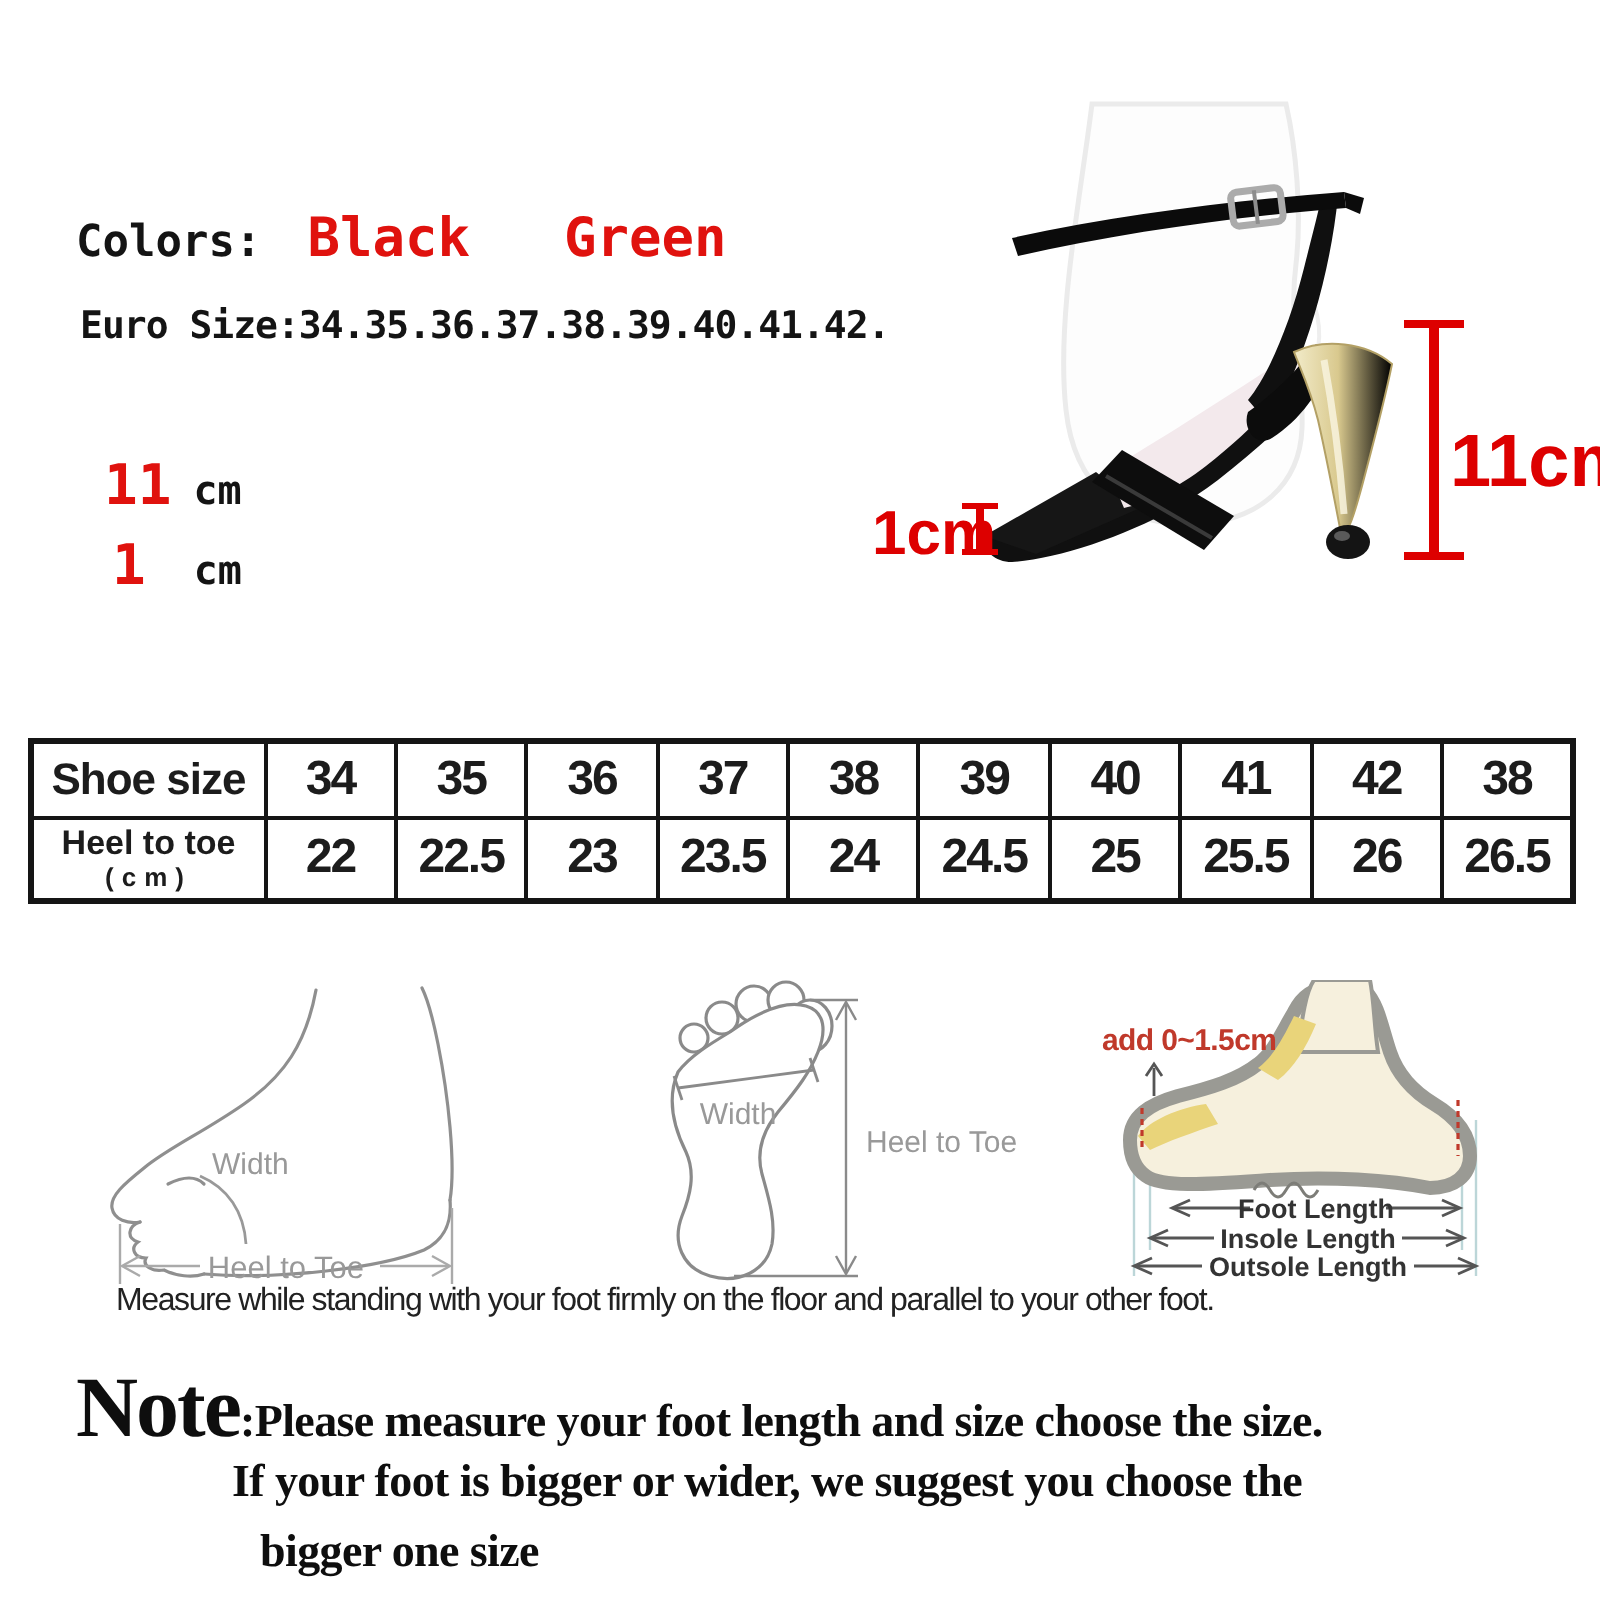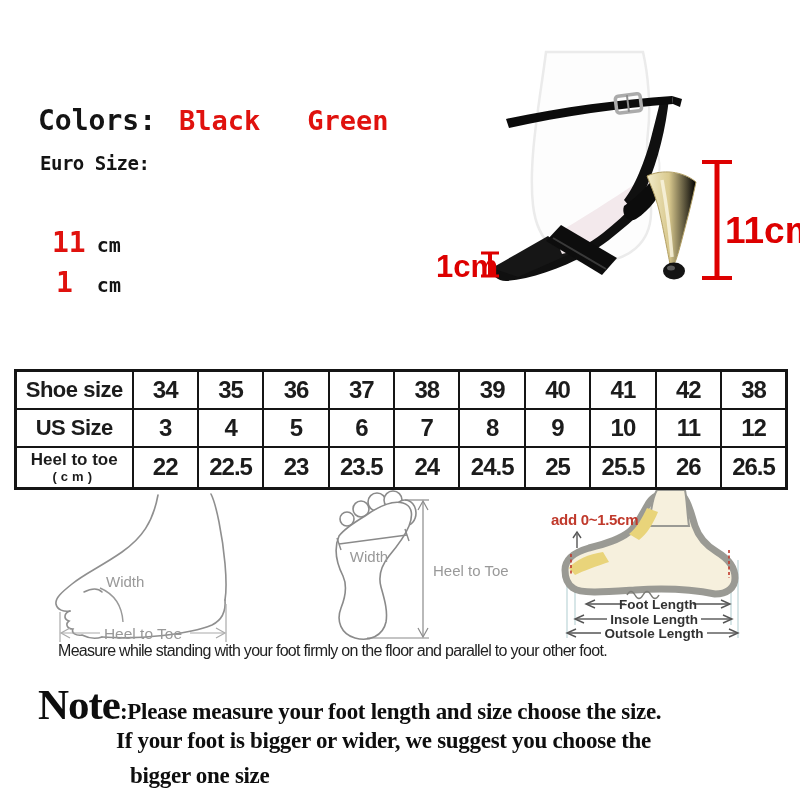--- a/index.html
+++ b/index.html
@@ -1,21 +1,21 @@
 <!DOCTYPE html>
 <html><head>
 <meta charset="utf-8">
 <style>
   html,body{margin:0;padding:0;}
   body{width:800px;height:800px;background:#ffffff;position:relative;overflow:hidden;
        font-family:"Liberation Sans",sans-serif;}
   .abs{position:absolute;}
   .mono{font-family:"DejaVu Sans Mono",monospace;font-weight:bold;color:#141414;}
   .info-line{display:flex;align-items:baseline;white-space:pre;}
-  .lbl22{font-size:28px;}
+  .lbl22{font-size:22px;}
   .lbl19{font-size:19px;letter-spacing:-0.5px;}
   .red-big{color:#e0120e;font-size:27px;font-family:"DejaVu Sans Mono",monospace;font-weight:bold;}
   .red-val{color:#e0120e;font-size:28px;font-family:"DejaVu Sans Mono",monospace;font-weight:bold;}
   .unit20{font-size:20px;}
   
   table.size{border-collapse:collapse;table-layout:fixed;width:774px;background:#fff;}
   table.size th,table.size td{border:2px solid #151515;text-align:center;vertical-align:middle;
     color:#1c1c1c;padding:0;}
   table.size{border:3px solid #151515;}
   th.rowhead{font-size:22px;font-weight:bold;letter-spacing:-0.5px;}
@@ -33,20 +33,21 @@
 <body>
 
 <div class="abs info-line" style="left:38px;top:104px;">
   <span class="mono lbl22">Colors:</span>
   <span class="red-big" style="margin-left:23px;">Black</span>
   <span class="red-big" style="margin-left:47px;">Green</span>
 </div>
 
 <div class="abs info-line" style="left:40px;top:152px;">
   <span class="mono lbl19">Euro Size:</span>
+  <span class="mono lbl19">34.35.36.37.38.39.40.41.42.</span>
 </div>
 
 <div class="abs info-line" style="left:38px;top:226px;">
   <span class="red-val" style="margin-left:14px;">11</span>
   <span class="mono unit20" style="margin-left:11px;">cm</span>
 </div>
 
 <div class="abs info-line" style="left:38px;top:266px;">
   <span class="red-val" style="margin-left:18px;">1</span>
   <span class="mono unit20" style="margin-left:24px;">cm</span>
@@ -128,33 +129,20 @@
     <td class="num">34</td>
     <td class="num">35</td>
     <td class="num">36</td>
     <td class="num">37</td>
     <td class="num">38</td>
     <td class="num">39</td>
     <td class="num">40</td>
     <td class="num">41</td>
     <td class="num">42</td>
     <td class="num">38</td>
-  </tr>
-  <tr style="height:38px;">
-    <th class="rowhead">US Size</th>
-    <td class="num">3</td>
-    <td class="num">4</td>
-    <td class="num">5</td>
-    <td class="num">6</td>
-    <td class="num">7</td>
-    <td class="num">8</td>
-    <td class="num">9</td>
-    <td class="num">10</td>
-    <td class="num">11</td>
-    <td class="num">12</td>
   </tr>
   <tr style="height:42px;">
     <th>
       <span class="h2t-main">Heel to toe</span>
       <span class="h2t-sub">(cm)</span>
     </th>
     <td class="num">22</td>
     <td class="num">22.5</td>
     <td class="num">23</td>
     <td class="num">23.5</td>

